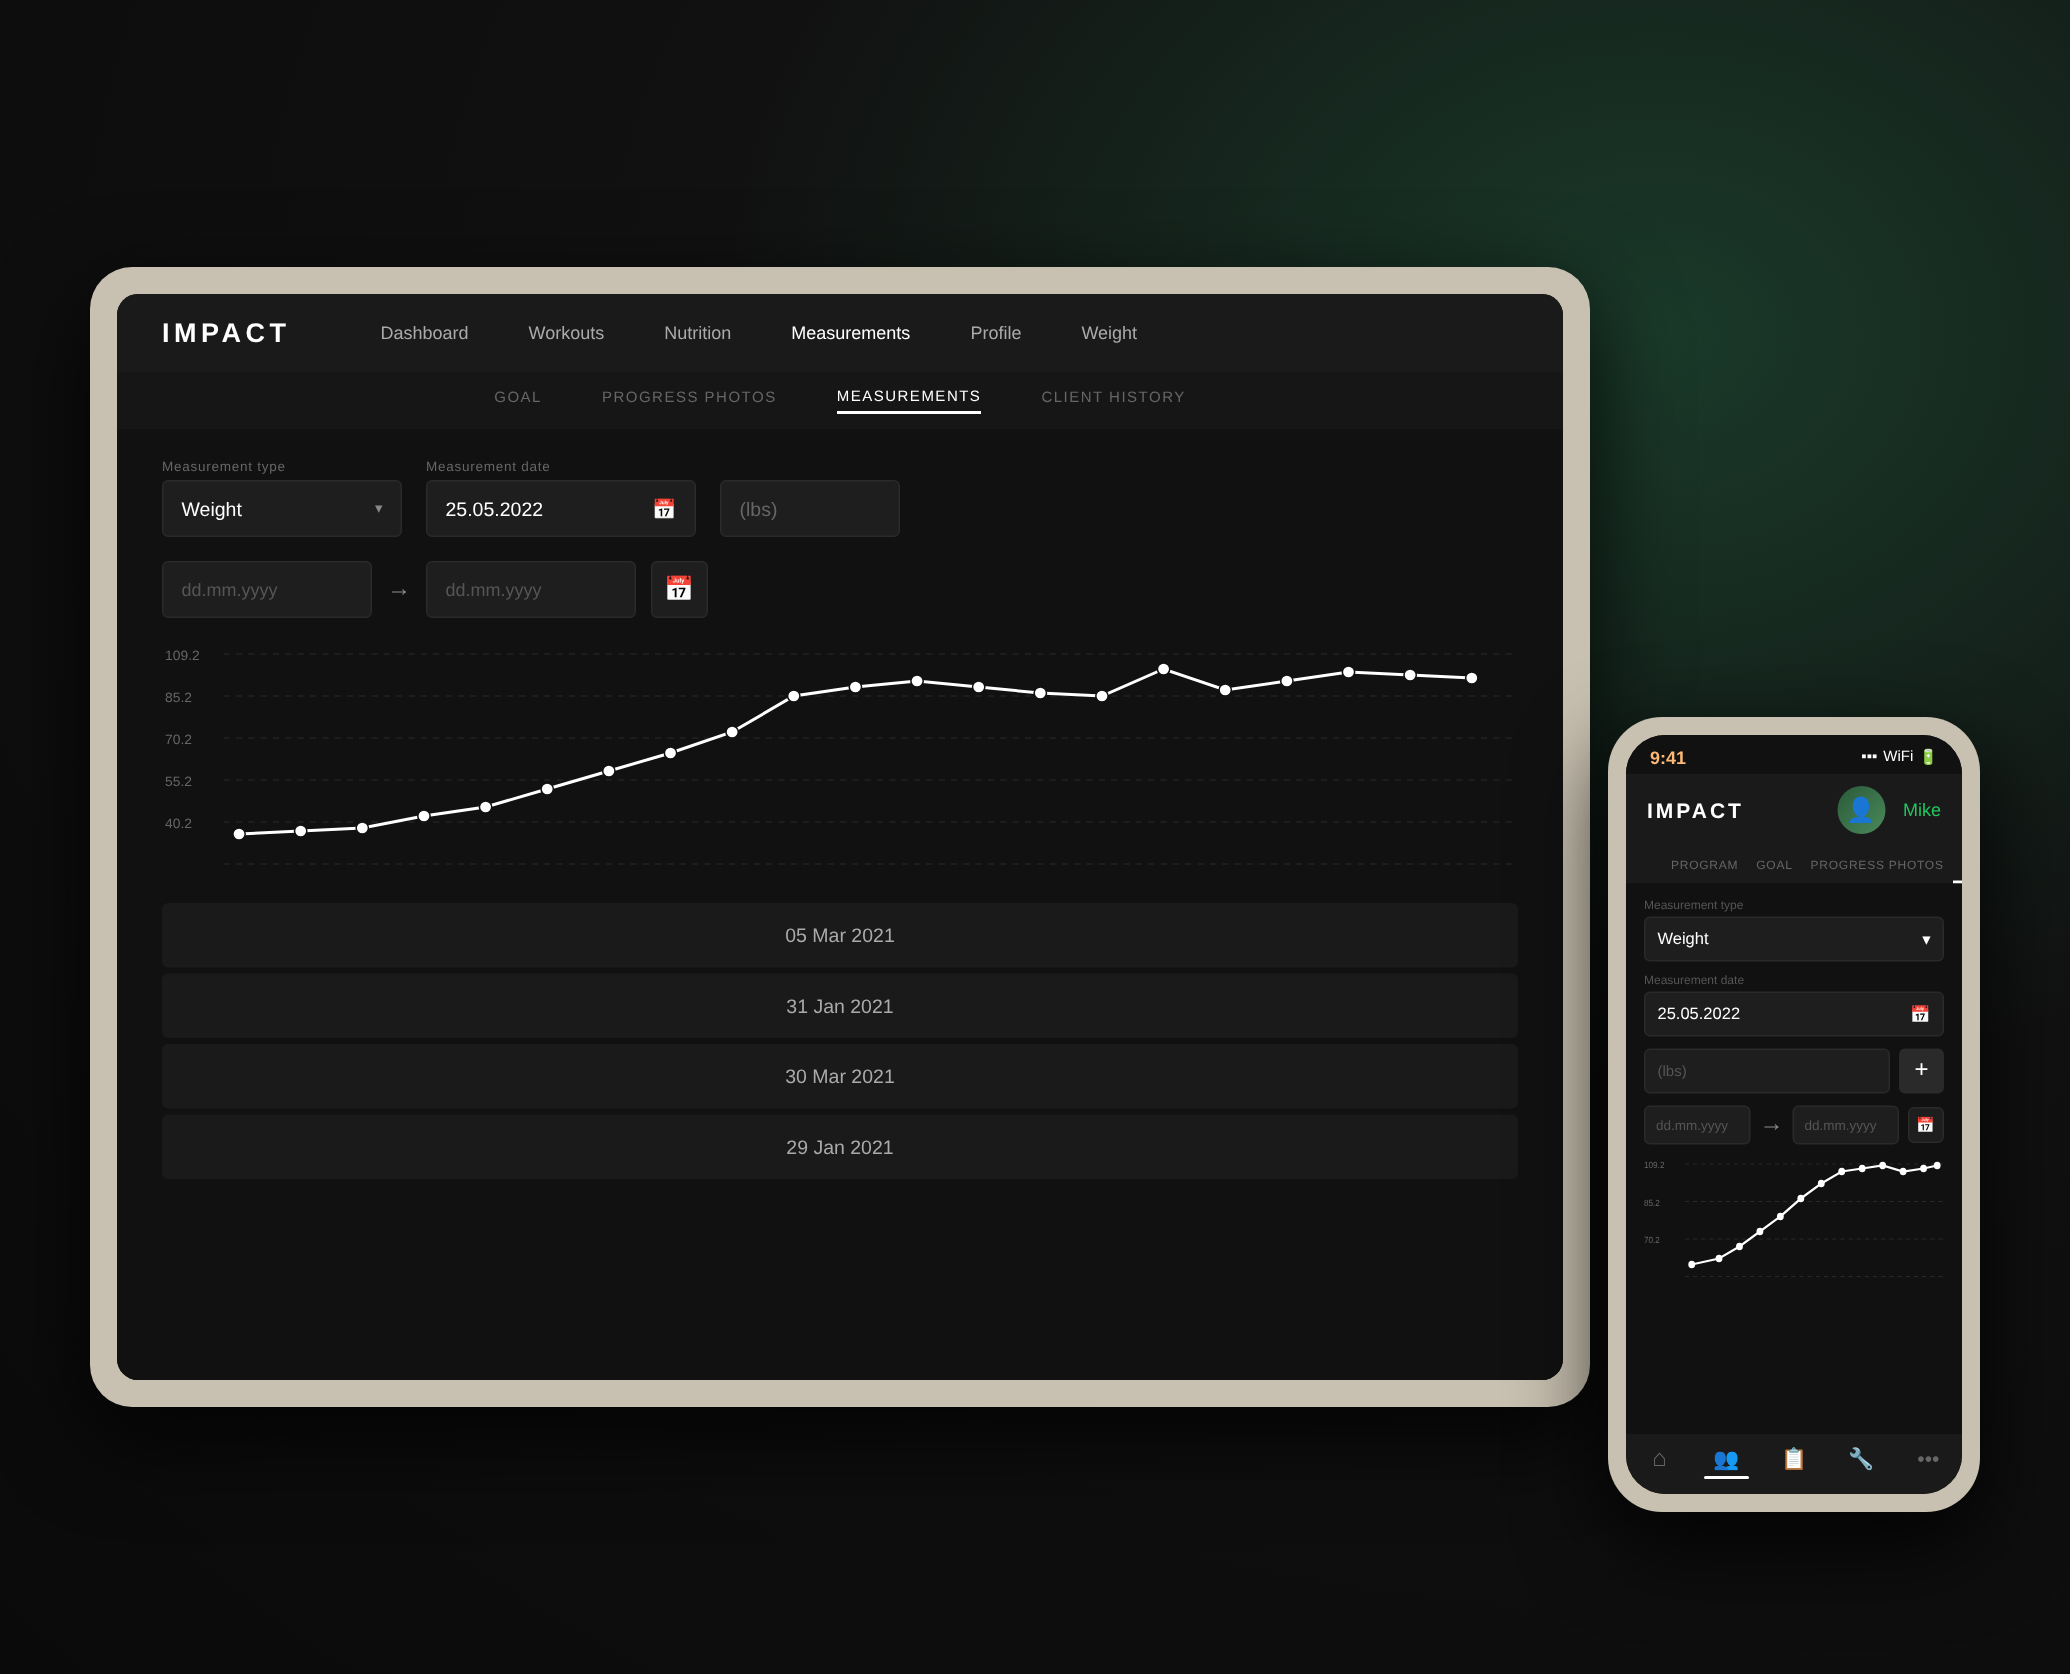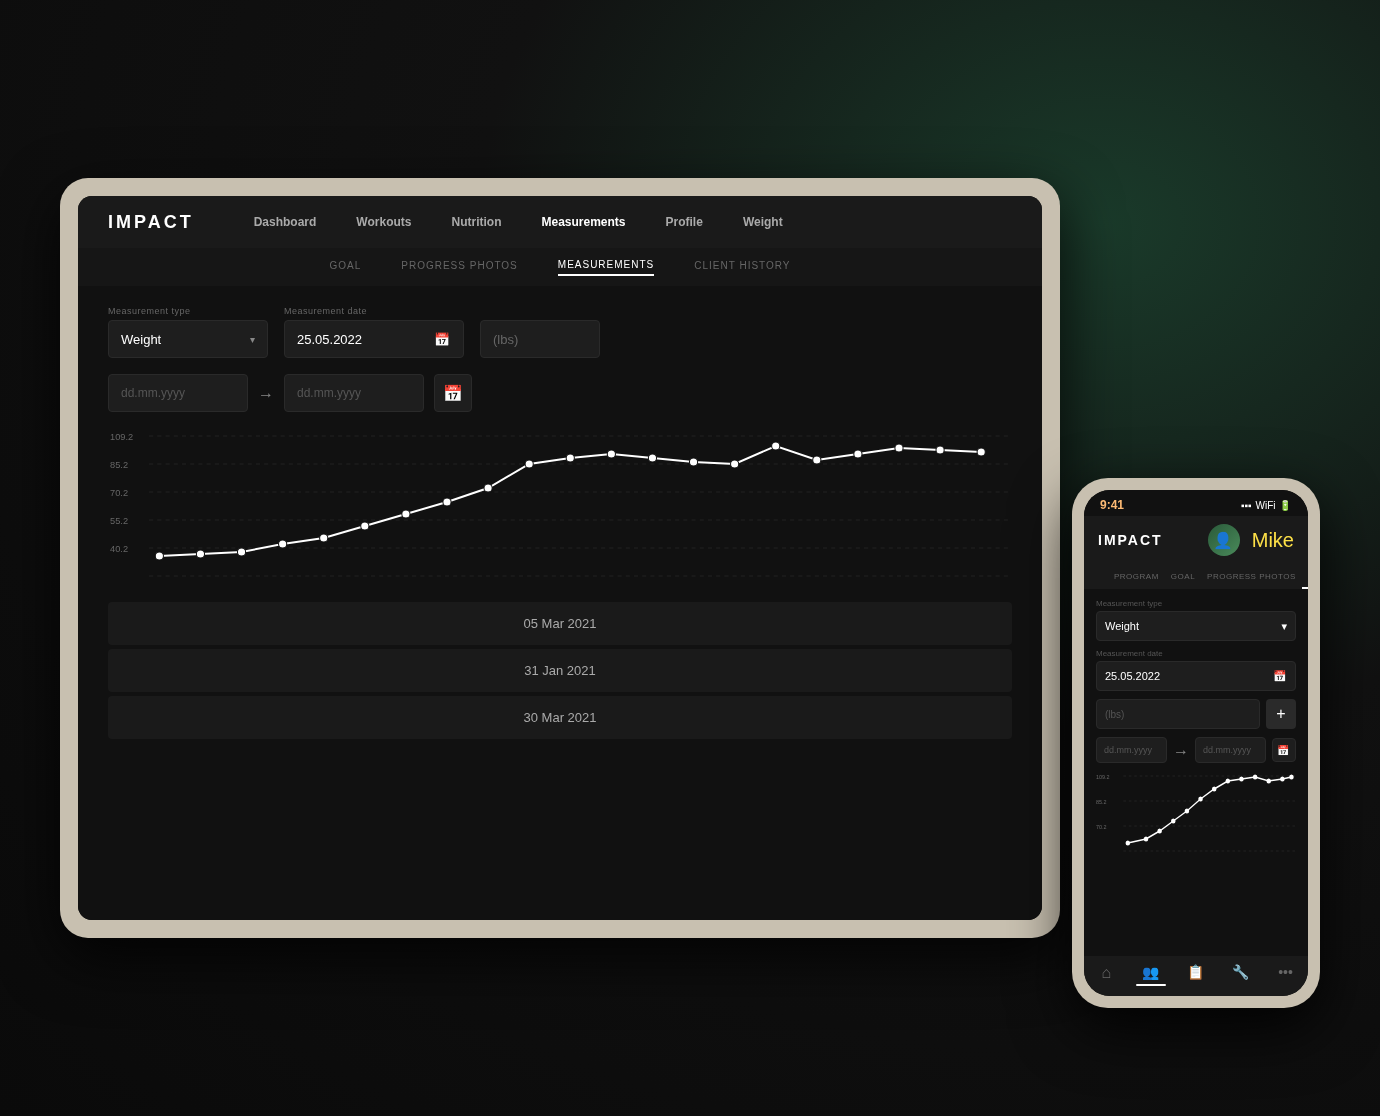--- a/index.html
+++ b/index.html
@@ -65,21 +65,20 @@
       font-weight: 800;
       letter-spacing: 3px;
       margin-right: 20px;
     }
 
     .tablet-nav-item {
       color: #aaa;
       font-size: 12px;
       cursor: pointer;
       white-space: nowrap;
-      font-weight: bold;
     }
 
     .tablet-nav-item.active {
       color: #fff;
     }
 
     
     .tablet-subnav {
       display: flex;
       align-items: center;
@@ -302,22 +301,22 @@
       justify-content: center;
       margin-left: auto;
     }
 
     .phone-avatar-icon {
       color: #fff;
       font-size: 16px;
     }
 
     .phone-username {
-      color: #fde047;
-      font-size: 20px;
+      color: #22c55e;
+      font-size: 12px;
       font-weight: 500;
     }
 
     
     .phone-subnav {
       display: flex;
       background: #1a1a1a;
       padding: 0 24px;
       flex-shrink: 0;
     }
@@ -555,20 +554,23 @@
         </div>
 
         <div class="list-item">
           <span>05 Mar 2021</span>
         </div>
         <div class="list-item">
           <span>31 Jan 2021</span>
         </div>
         <div class="list-item">
           <span>30 Mar 2021</span>
+        </div>
+        <div class="list-item">
+          <span>29 Jan 2021</span>
         </div>
 
       </div>
     </div>
   </div>
 
   <div class="phone">
     <div class="phone-screen">
 
       <div class="phone-status-bar">

